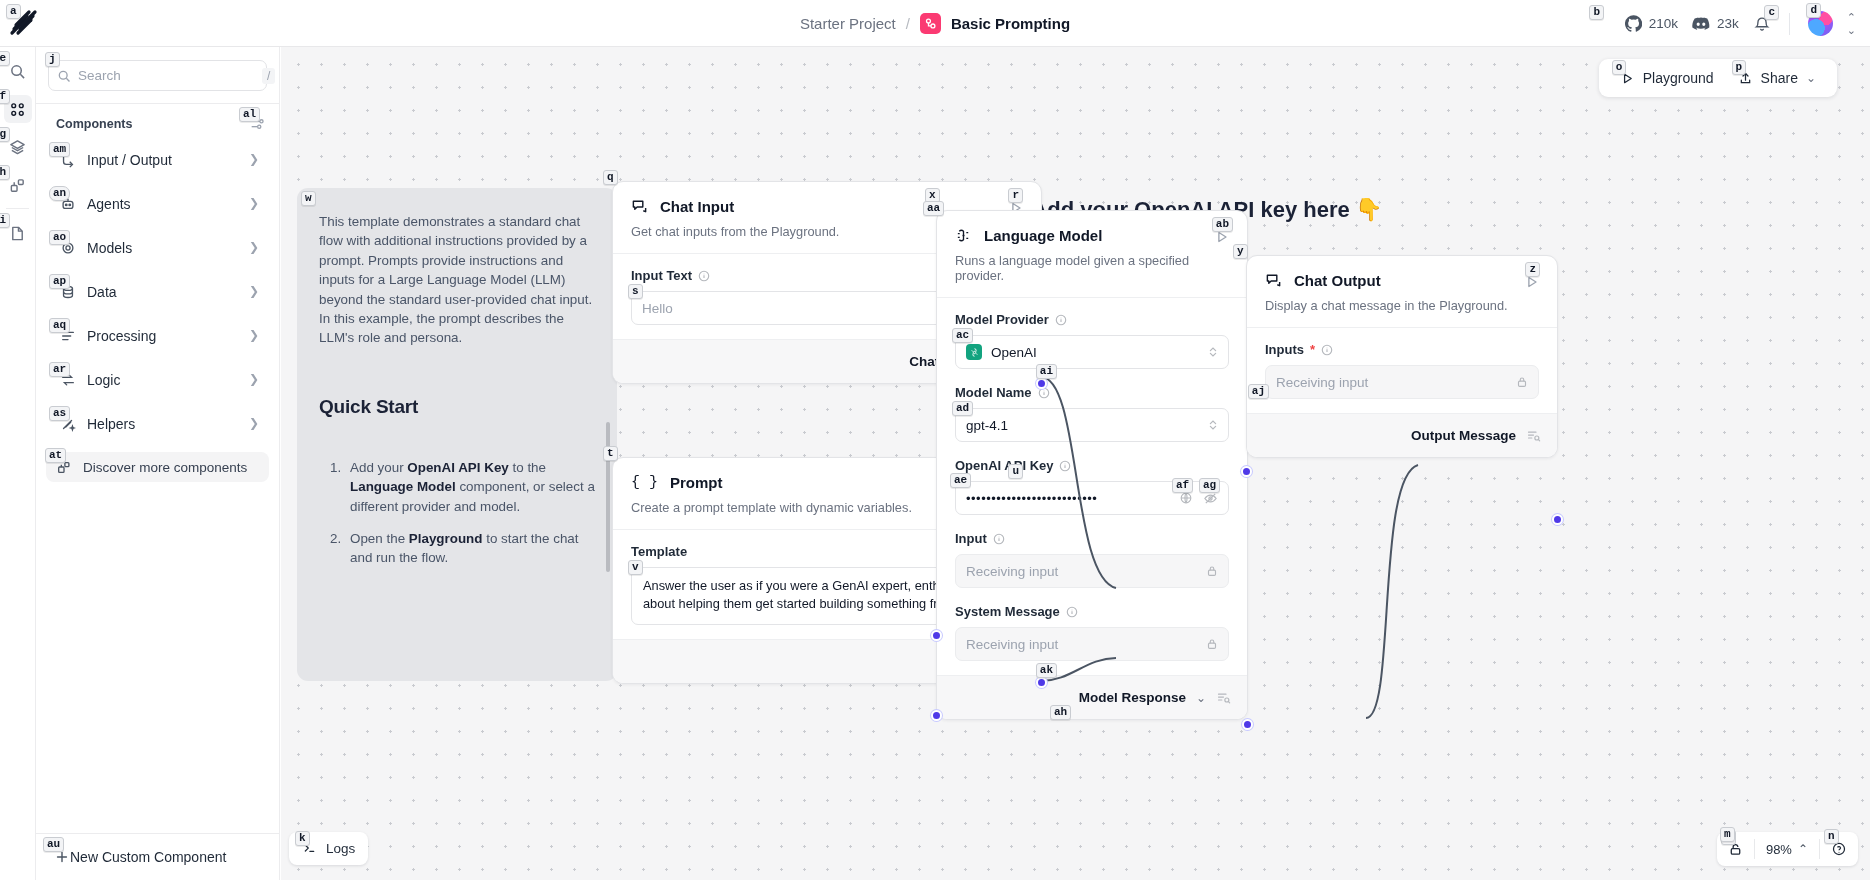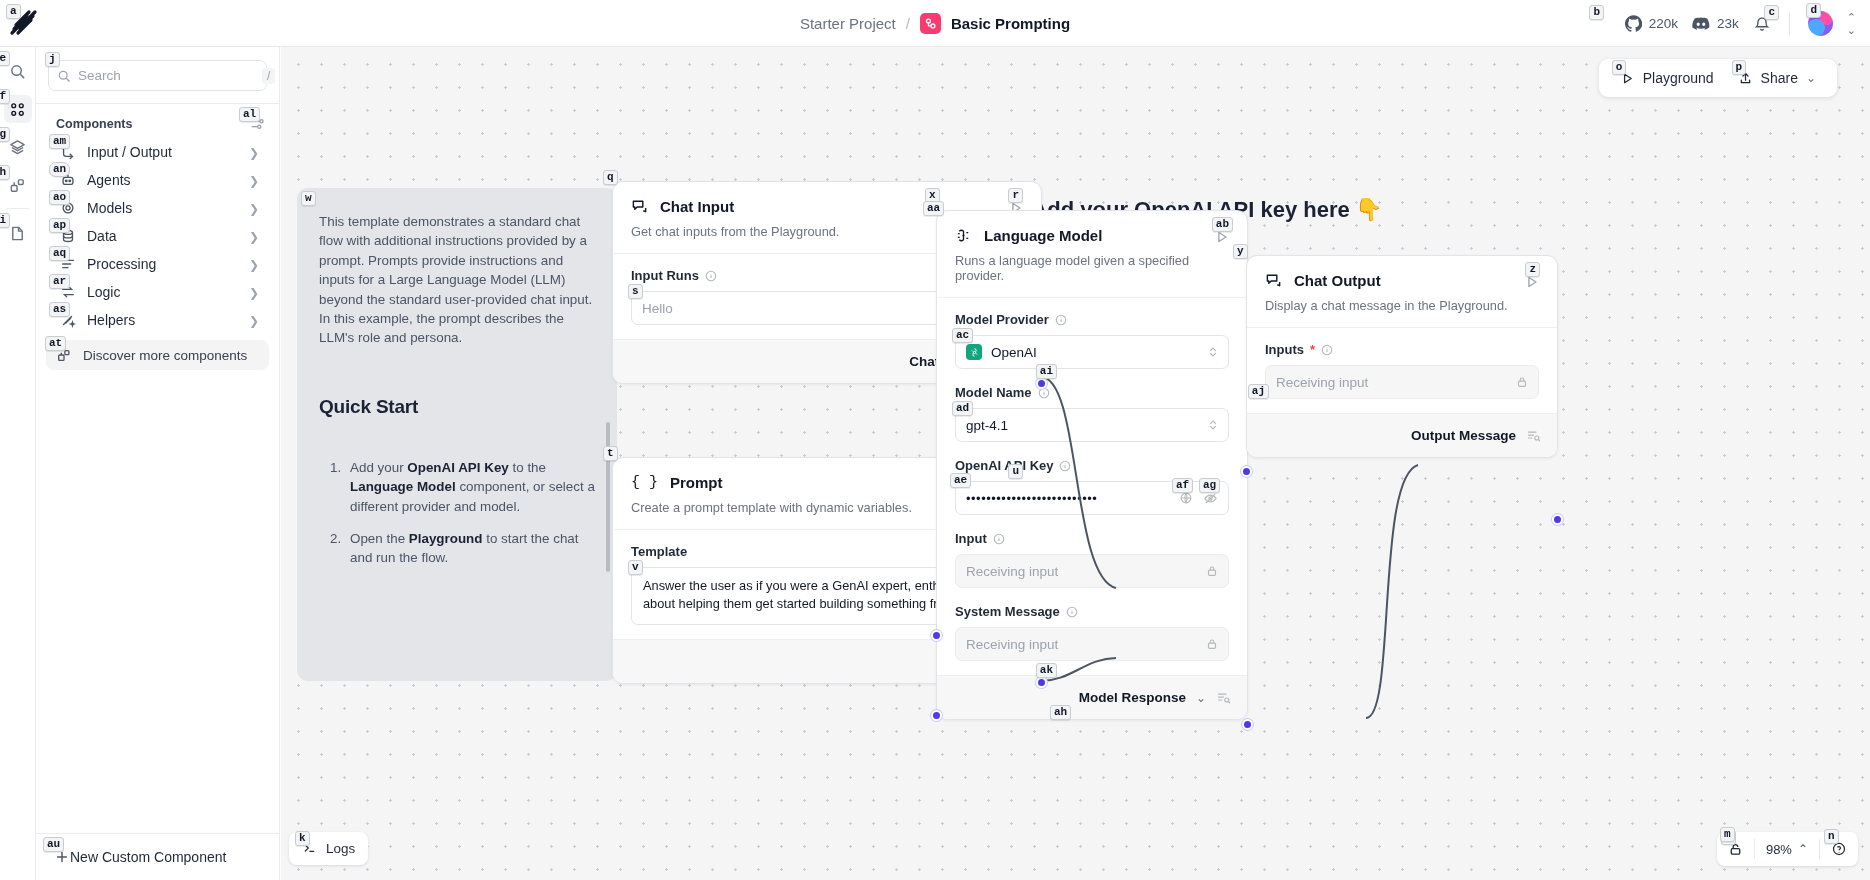--- a/index.html
+++ b/index.html
@@ -87,22 +87,22 @@
   .slash {
     font-size:12px;color:#9ca3af;background:#f3f4f6;border-radius:3px;
     padding:1px 5px; line-height:14px;
   }
   .comp-head {
     display:flex;align-items:center;justify-content:space-between;
     padding:12px 14px 6px 20px;
   }
   .comp-head span { font-size:12.5px; font-weight:700; color:#374151; }
   .cat {
-    position:relative; display:flex; align-items:flex-end; gap:11px;
-    padding:6px 14px 6px 18px; cursor:pointer; margin:0 6px; border-radius:7px;
+    position:relative; display:flex; align-items:flex-start; gap:11px;
+    padding:6px 14px 6px 18px; cursor:pointer; margin:8px 6px; border-radius:7px;
   }
   .cat .cat-label { font-size:14px; color:#1f2937; flex:1; }
   .cat .chev { color:#9ca3af; font-size:12px; }
   .discover {
     display:flex;align-items:center;gap:11px;
     margin:6px 10px 0 10px; padding:7px 10px; border-radius:8px;
     background:#f4f4f5; cursor:pointer;
   }
   .discover span { font-size:13.5px; color:#374151; }
   .sidebar-foot {
@@ -252,21 +252,21 @@
       <span class="bc-title">Basic Prompting</span>
     </div>
 
     <div class="topright">
       <div class="stat">
         <span>
           <svg width="17" height="17" viewBox="0 0 16 16" fill="#4b5563">
               <path d="M8 .2a8 8 0 00-2.5 15.6c.4.1.5-.2.5-.4v-1.4c-2.2.5-2.7-1-2.7-1-.4-.9-.9-1.2-.9-1.2-.7-.5.1-.5.1-.5.8.1 1.2.8 1.2.8.7 1.2 1.9.9 2.4.7.1-.5.3-.9.5-1.1-1.8-.2-3.6-.9-3.6-3.9 0-.9.3-1.6.8-2.1 0-.2-.3-1 .1-2.1 0 0 .7-.2 2.2.8a7.6 7.6 0 014 0c1.5-1 2.2-.8 2.2-.8.4 1.1.2 1.9.1 2.1.5.5.8 1.2.8 2.1 0 3-1.8 3.7-3.6 3.9.3.3.5.8.5 1.5v2.2c0 .2.1.5.6.4A8 8 0 008 .2z"></path>
             </svg>
         </span>
-        <span>220k</span>
+        <span>210k</span>
       </div>
       <div class="kb" style="right:252px; top:5px;">b</div>
 
       <div class="stat">
         <span>
           <svg width="18" height="14" viewBox="0 0 20 15" fill="#4b5563">
               <path d="M16.9 1.4A16 16 0 0013 .3l-.2.4a12 12 0 00-5.6 0L7 .3A16 16 0 003 1.4C.7 4.9.1 8.2.4 11.5a16 16 0 004.9 2.5l.8-1.3a10 10 0 01-1.6-.8l.4-.3a11.4 11.4 0 009.8 0l.4.3-1.6.8.8 1.3a16 16 0 004.9-2.5c.4-3.9-.6-7.2-2.3-10.1zM6.9 9.6c-1 0-1.7-.9-1.7-1.9s.8-1.9 1.7-1.9 1.8.9 1.7 1.9c0 1-.8 1.9-1.7 1.9zm6.2 0c-1 0-1.7-.9-1.7-1.9s.8-1.9 1.7-1.9 1.8.9 1.7 1.9c0 1-.7 1.9-1.7 1.9z"></path>
             </svg>
         </span>
         <span>23k</span>
@@ -525,21 +525,21 @@
         </div>
         <div class="node-run">
           <svg width="16" height="16" viewBox="0 0 18 18" fill="none" stroke="currentColor" stroke-width="1.5" stroke-linejoin="round">
               <path d="M5.5 4l8 5-8 5z"></path>
             </svg>
         </div>
       </div>
       <div class="node-desc">Get chat inputs from the Playground.</div>
       <div class="node-body">
         <div class="f-label">
-          <span class="ftext">Input Runs</span>
+          <span class="ftext">Input Text</span>
           <span>
               <svg width="12" height="12" viewBox="0 0 14 14" fill="none" stroke="#b5b8bd" stroke-width="1.3">
                 <circle cx="7" cy="7" r="5.5"></circle>
                 <path d="M7 6.2v3.2M7 4.4v.6"></path>
               </svg>
             </span>
         </div>
         <div class="field">
           <span class="ph">Hello</span>
           <span class="right-ico">

